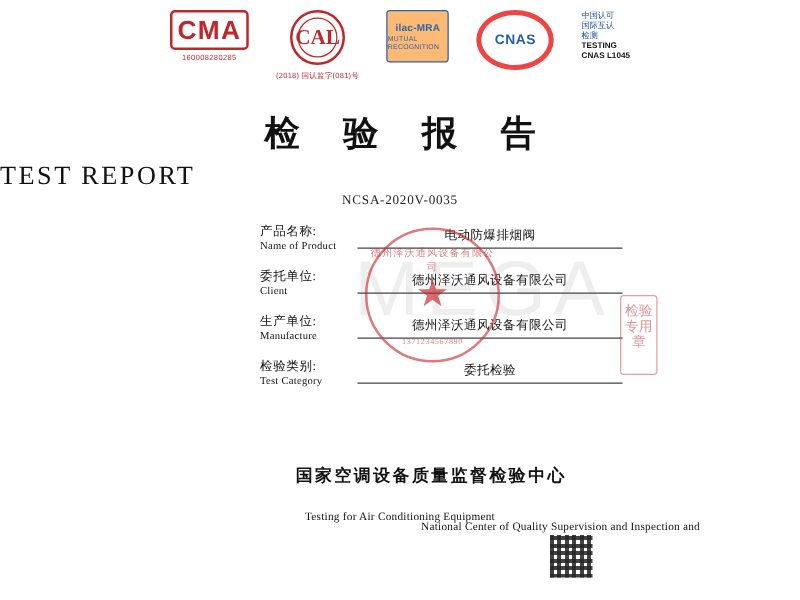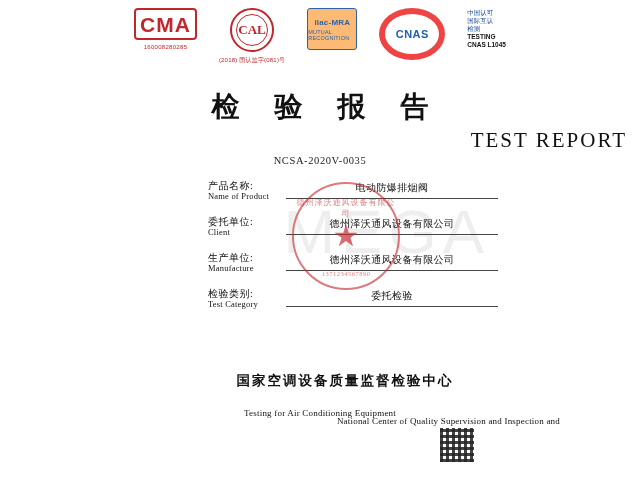--- a/index.html
+++ b/index.html
@@ -68,21 +68,21 @@
     width: 40px;
     height: 40px;
     border-radius: 50%;
     border: 2px solid #c0272d;
     color: #c0272d;
     display: flex;
     align-items: center;
     justify-content: center;
     font-family: "Liberation Serif", serif;
     font-weight: bold;
-    font-size: 13px;
+    font-size: 17px;
     position: relative;
   }
   .cal-round::after {
     content: "";
     position: absolute;
     left: 4px;
     top: 4px;
     right: 4px;
     bottom: 4px;
     border: 1px solid #c0272d;
@@ -120,21 +120,21 @@
     font-size: 5.5px;
     letter-spacing: 0.2px;
     margin-top: 2px;
   }
 
   
   .cnas-oval {
     width: 54px;
     height: 40px;
     border-radius: 50%;
-    border: 6px solid #ef4444;
+    border: 4px solid #ef4444;
     display: flex;
     align-items: center;
     justify-content: center;
     color: #1f5fae;
     font-family: "Liberation Sans", sans-serif;
     font-weight: bold;
     font-size: 11px;
     letter-spacing: 0.5px;
   }
 
@@ -171,21 +171,21 @@
     font-weight: bold;
     letter-spacing: 14px;
     text-indent: 14px;
     color: #111;
   }
   .title-en {
     position: absolute;
     top: 128px;
     left: 0;
     width: 627px;
-    text-align: right;
+    text-align: left;
     font-family: "Liberation Serif", serif;
     font-size: 21px;
     letter-spacing: 2px;
     color: #111;
   }
   .report-no {
     position: absolute;
     top: 155px;
     left: 0;
     width: 640px;
@@ -450,20 +450,21 @@
     </div>
 
   </div>
 
   <div class="seal-main">
     <div class="seal-arc-top">德州泽沃通风设备有限公司</div>
     <div class="star">★</div>
     <div class="seal-arc-bottom">1371234567890</div>
   </div>
 
+  <div class="seal-side">检验专用章</div>
 
   <div class="org-cn">国家空调设备质量监督检验中心</div>
   <div class="org-en1">National Center of Quality Supervision and Inspection and</div>
   <div class="org-en2">Testing for Air Conditioning Equipment</div>
 
   <div class="qr"></div>
 
 </div>
 
 </body></html>

